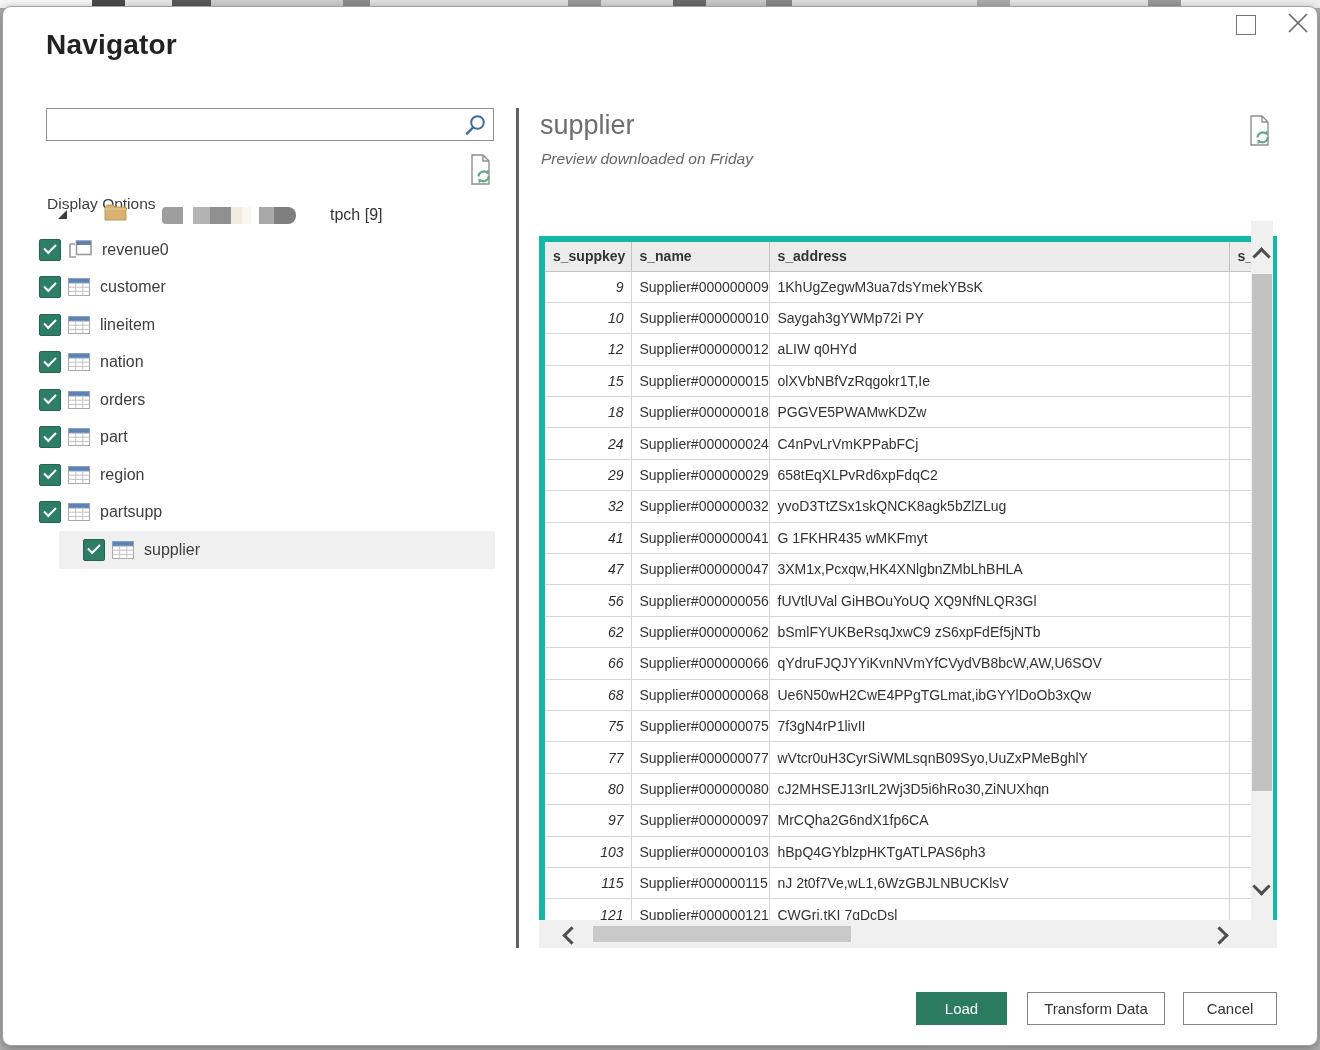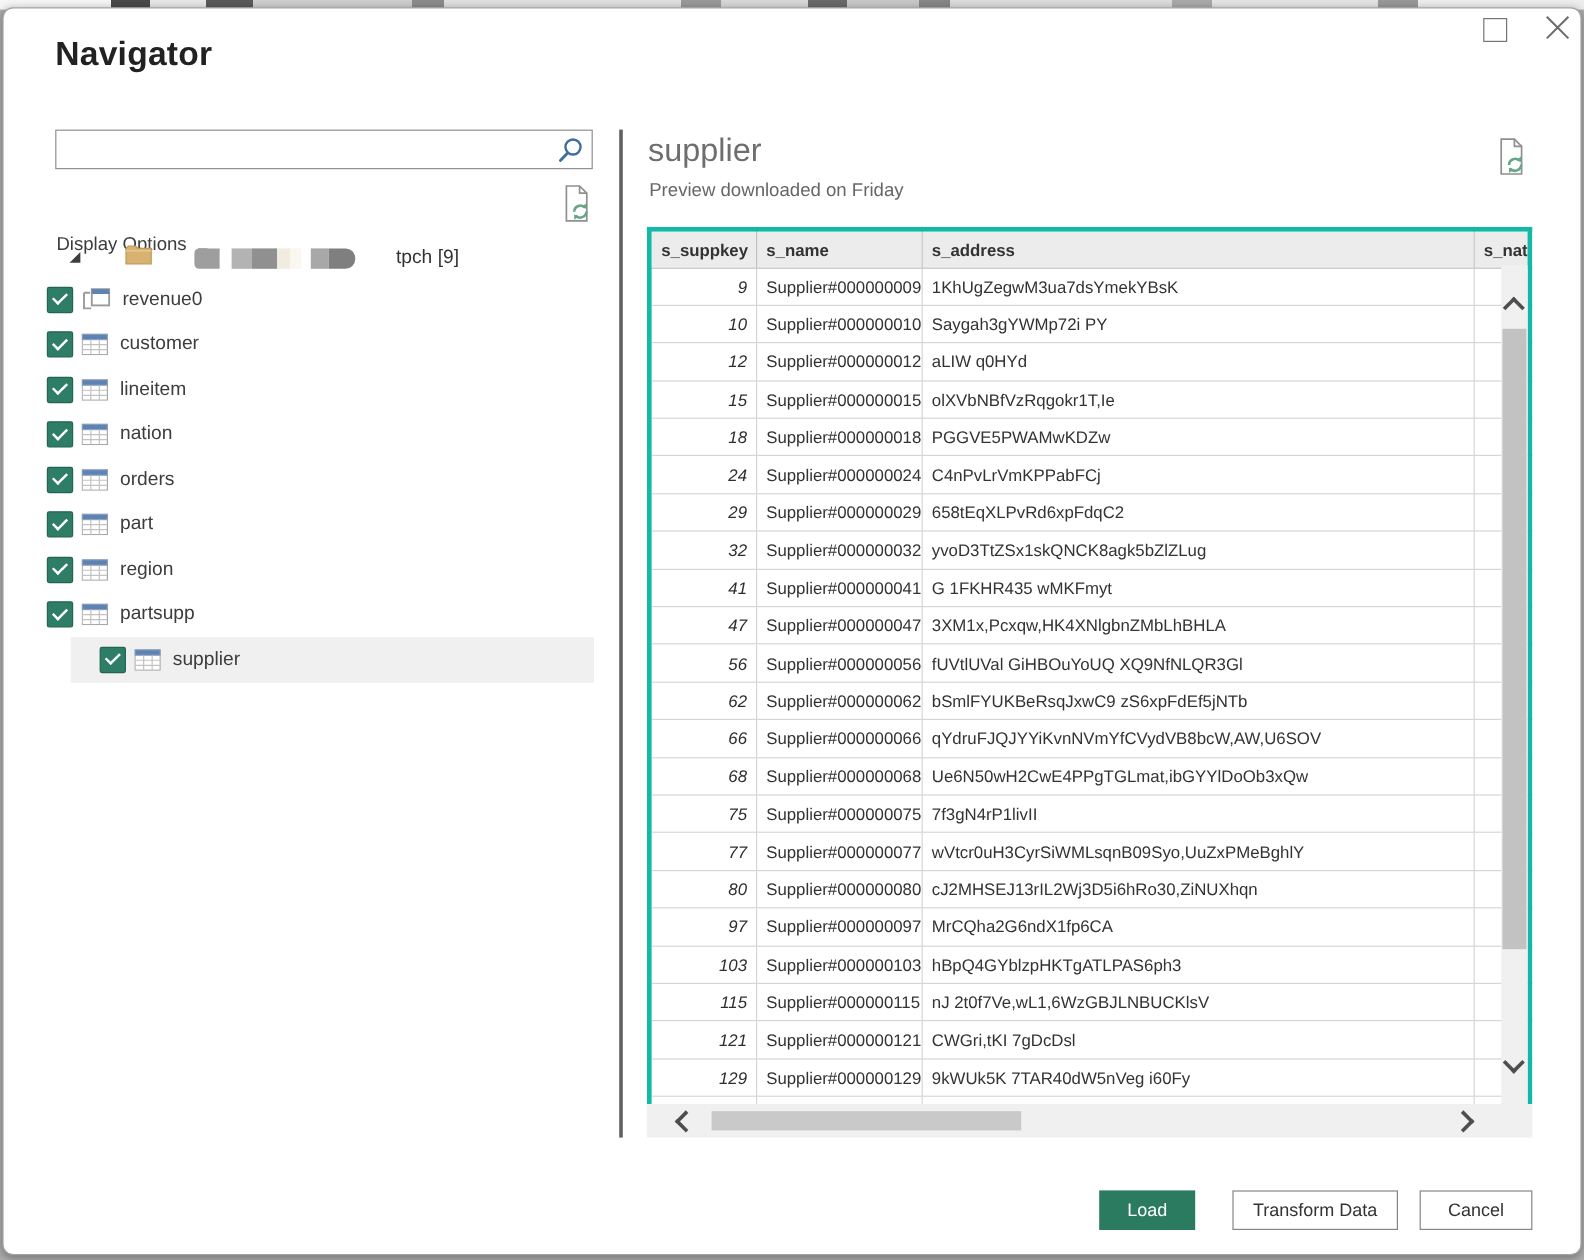--- a/index.html
+++ b/index.html
@@ -50,50 +50,50 @@
   .tree-item.selected{background:#f0f0f0;margin-left:56px;padding-left:24px;width:412px;}
   .tree-item:not(.selected){padding-left:36px;}
   .checkbox{width:20px;height:20px;border-radius:2px;position:relative;flex:0 0 auto;cursor:pointer;}
   .checkbox::after{content:"";position:absolute;left:4px;top:4.5px;width:10px;height:5px;border-left:2.2px solid #fff;border-bottom:2.2px solid #fff;transform:rotate(-45deg);}
   .tree-item .item-icon{margin-left:7px;flex:0 0 auto;display:flex;align-items:center;}
   .tree-item .item-label{margin-left:10px;font-size:16px;color:#3d3d3d;}
   
   .divider{position:absolute;left:513px;top:101px;width:3px;height:840px;background:#616161;}
   
   .preview-title{position:absolute;left:537px;top:103px;font-size:27px;color:#6e6e6e;}
-  .preview-subtitle{position:absolute;left:538px;top:143px;font-size:15.5px;color:#666;}
+  .preview-subtitle{position:absolute;left:538px;top:143px;font-size:15.5px;color:#666;font-style:italic;}
   
   .grid-wrap{position:absolute;left:536px;top:182px;width:738px;height:731px;overflow:hidden;}
   table.grid{border-collapse:collapse;table-layout:fixed;width:734px;}
   table.grid col:nth-child(1){width:89px;}
   table.grid col:nth-child(2){width:138px;}
   table.grid col:nth-child(3){width:460px;}
   table.grid col:nth-child(4){width:47px;}
   table.grid th,table.grid td{border:1px solid #d6d6d6;overflow:hidden;white-space:nowrap;box-sizing:border-box;}
   table.grid th{background:#ececec;border-color:#c3c3c3;height:32px;font-size:14px;font-weight:700;color:#333;text-align:left;padding:0 0 0 8px;}
   table.grid td{height:31.4px;font-size:14px;color:#333;padding:0 4px 0 8px;}
   table.grid td.num{font-style:italic;text-align:right;padding:0 7px 0 4px;color:#2e2e2e;}
-  table.grid{border:4px solid #14b8a6;}
+  table.grid{border:6px solid #14b8a6;margin-top:47px;}
   
   .vscroll{position:absolute;left:1248px;top:214px;width:22px;height:723px;background:#f0f0f0;}
   .vscroll .thumb{position:absolute;left:1px;top:53px;width:20px;height:517px;background:#c2c2c2;cursor:pointer;}
   .vscroll .chev-up{position:absolute;left:4px;top:26px;cursor:pointer;}
   .vscroll .chev-down{position:absolute;left:4px;top:658px;cursor:pointer;}
   .hscroll{position:absolute;left:536px;top:913px;width:738px;height:28px;background:#f0f0f0;}
   .hscroll .thumb{position:absolute;left:54px;top:6px;width:258px;height:16px;background:#c9c9c9;cursor:pointer;}
   .hscroll .chev-left{position:absolute;left:26px;top:8px;cursor:pointer;}
   .hscroll .chev-right{position:absolute;left:674px;top:8px;cursor:pointer;}
   .chev{display:inline-block;width:10px;height:10px;border-left:3.2px solid #4e4e4e;border-bottom:3.2px solid #4e4e4e;}
   .chev.l{transform:rotate(45deg);}
   .chev.r{transform:rotate(225deg);}
   .chev.u{transform:rotate(135deg);margin-top:3px;}
   .chev.d{transform:rotate(-45deg);}
   
   .footer-btn{position:absolute;top:985px;height:33px;box-sizing:border-box;font-size:15px;font-family:inherit;cursor:pointer;display:flex;align-items:center;justify-content:center;}
-  .btn-load{left:913px;width:80px;color:#fff;border:none;}
+  .btn-load{left:913px;width:91px;color:#fff;border:none;}
   .btn-transform{left:1024px;width:138px;background:#fff;border:1px solid #868686;color:#333;}
   .btn-cancel{left:1180px;width:94px;background:#fff;border:1px solid #868686;color:#333;}
 </style>
 </head>
 <body>
 
 <div class="desktop-strip"></div>
 
 <div class="dialog">
 

